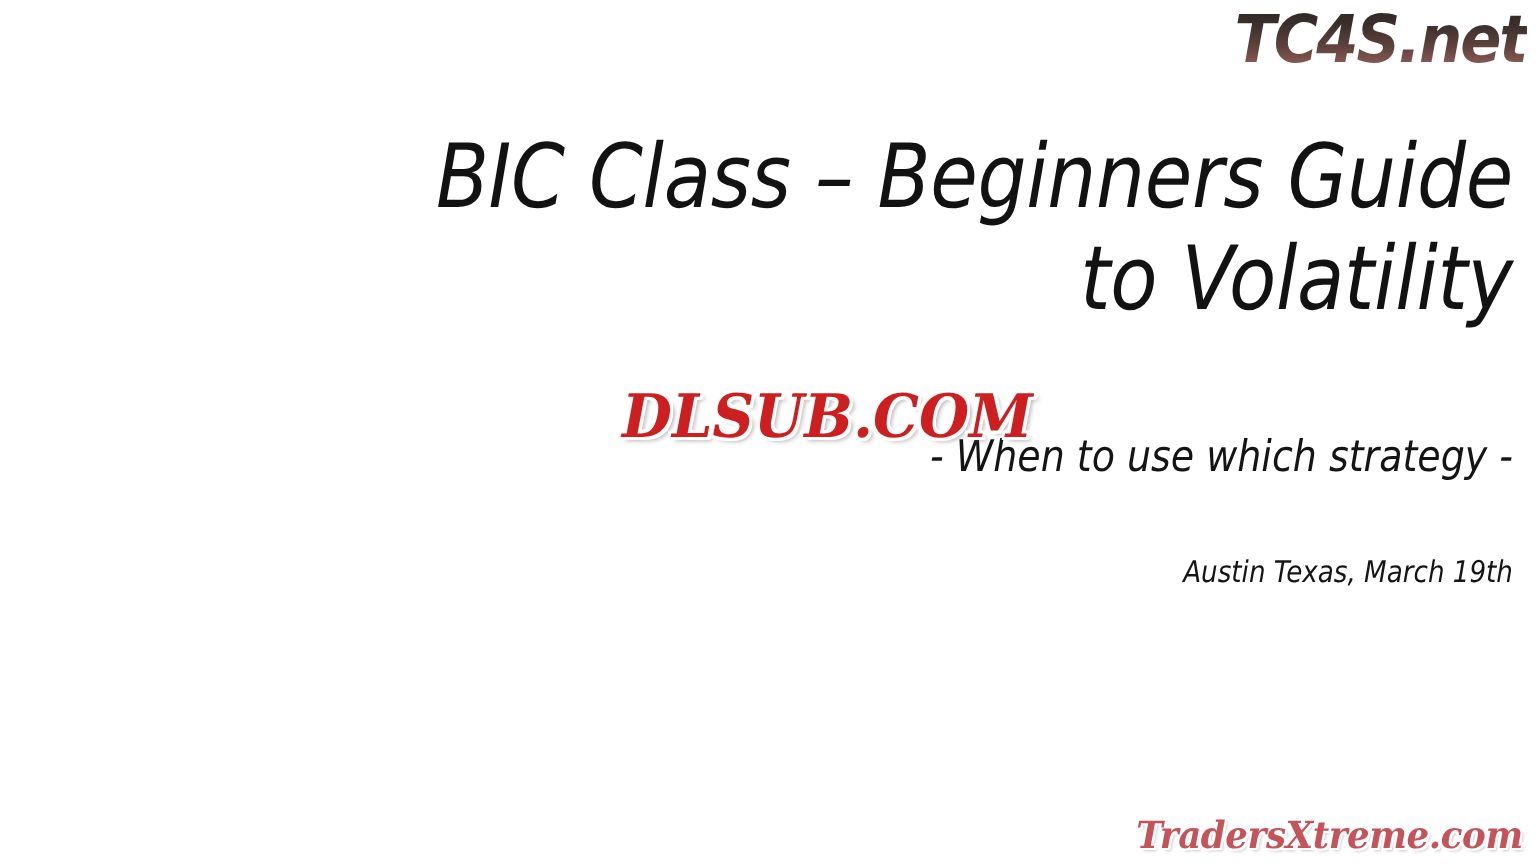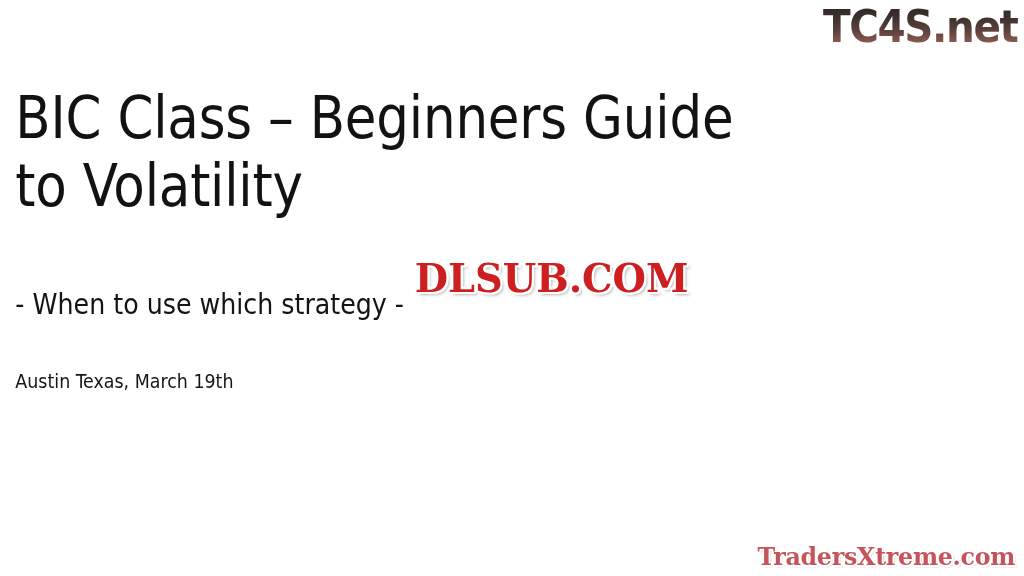--- a/index.html
+++ b/index.html
@@ -9,20 +9,21 @@
     background: #ffffff;
   }
 
   #slide {
     position: relative;
     width: 1024px;
     height: 576px;
     background: #ffffff;
     overflow: hidden;
     font-family: "Liberation Sans", sans-serif;
+    font-style: italic;
     -webkit-font-smoothing: antialiased;
   }
 
   
   #brand-top {
     position: absolute;
     right: 6px;
     top: 2px;
     font-family: "DejaVu Sans", sans-serif;
     font-weight: 700;
@@ -47,21 +48,21 @@
     user-select: none;
   }
 
   
   #content {
     position: absolute;
     left: 0;
     top: 0;
     width: 1024px;
     height: 576px;
-    text-align: left;
+    text-align: right;
   }
 
   #title {
     position: absolute;
     left: 0;
     top: 84px;
     width: 1024px;
     font-family: "DejaVu Sans Condensed", "Liberation Sans Narrow", "Liberation Sans", sans-serif;
     font-weight: 300;
     font-size: 59px;

